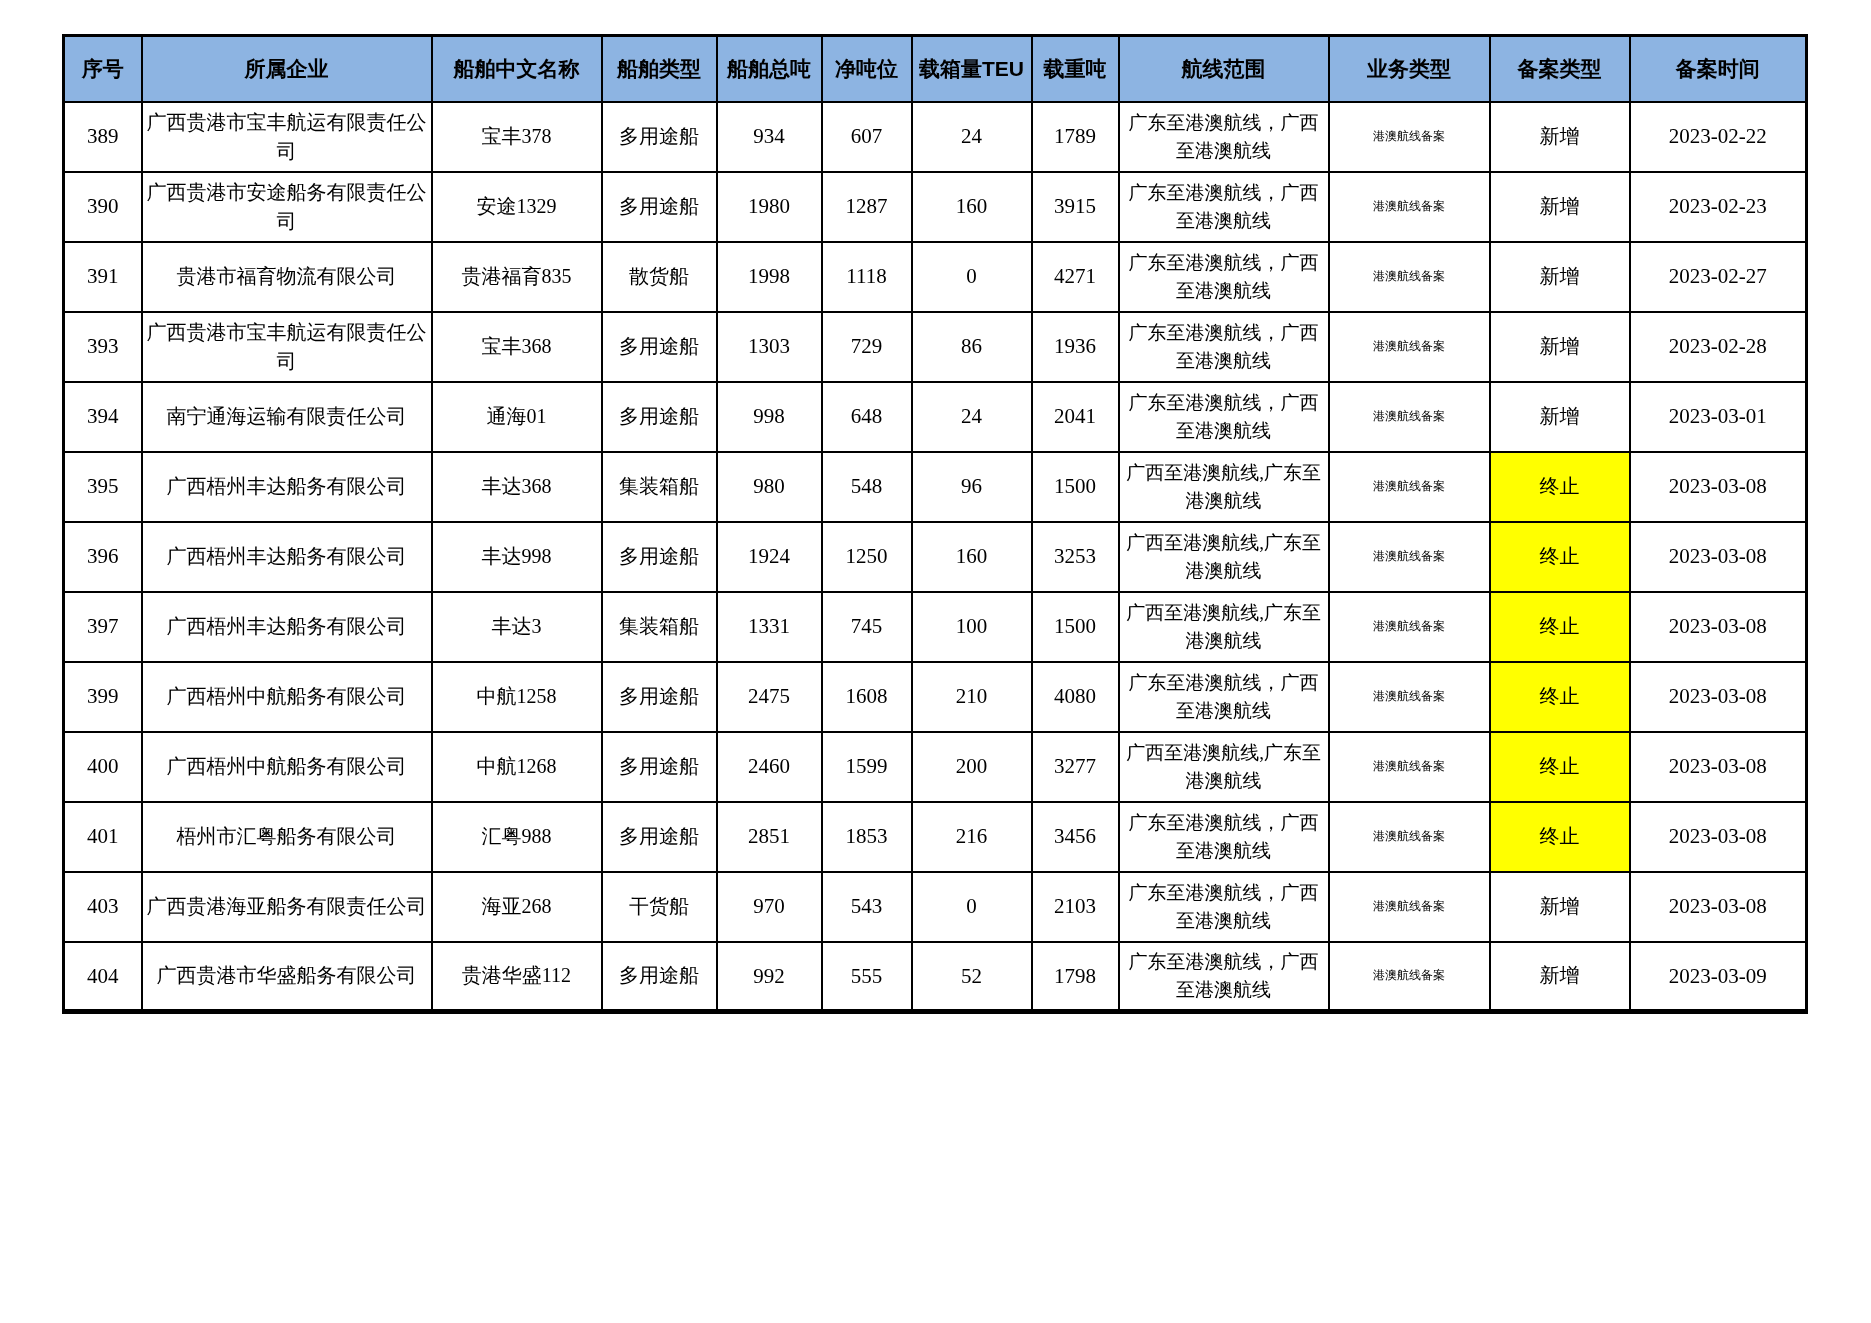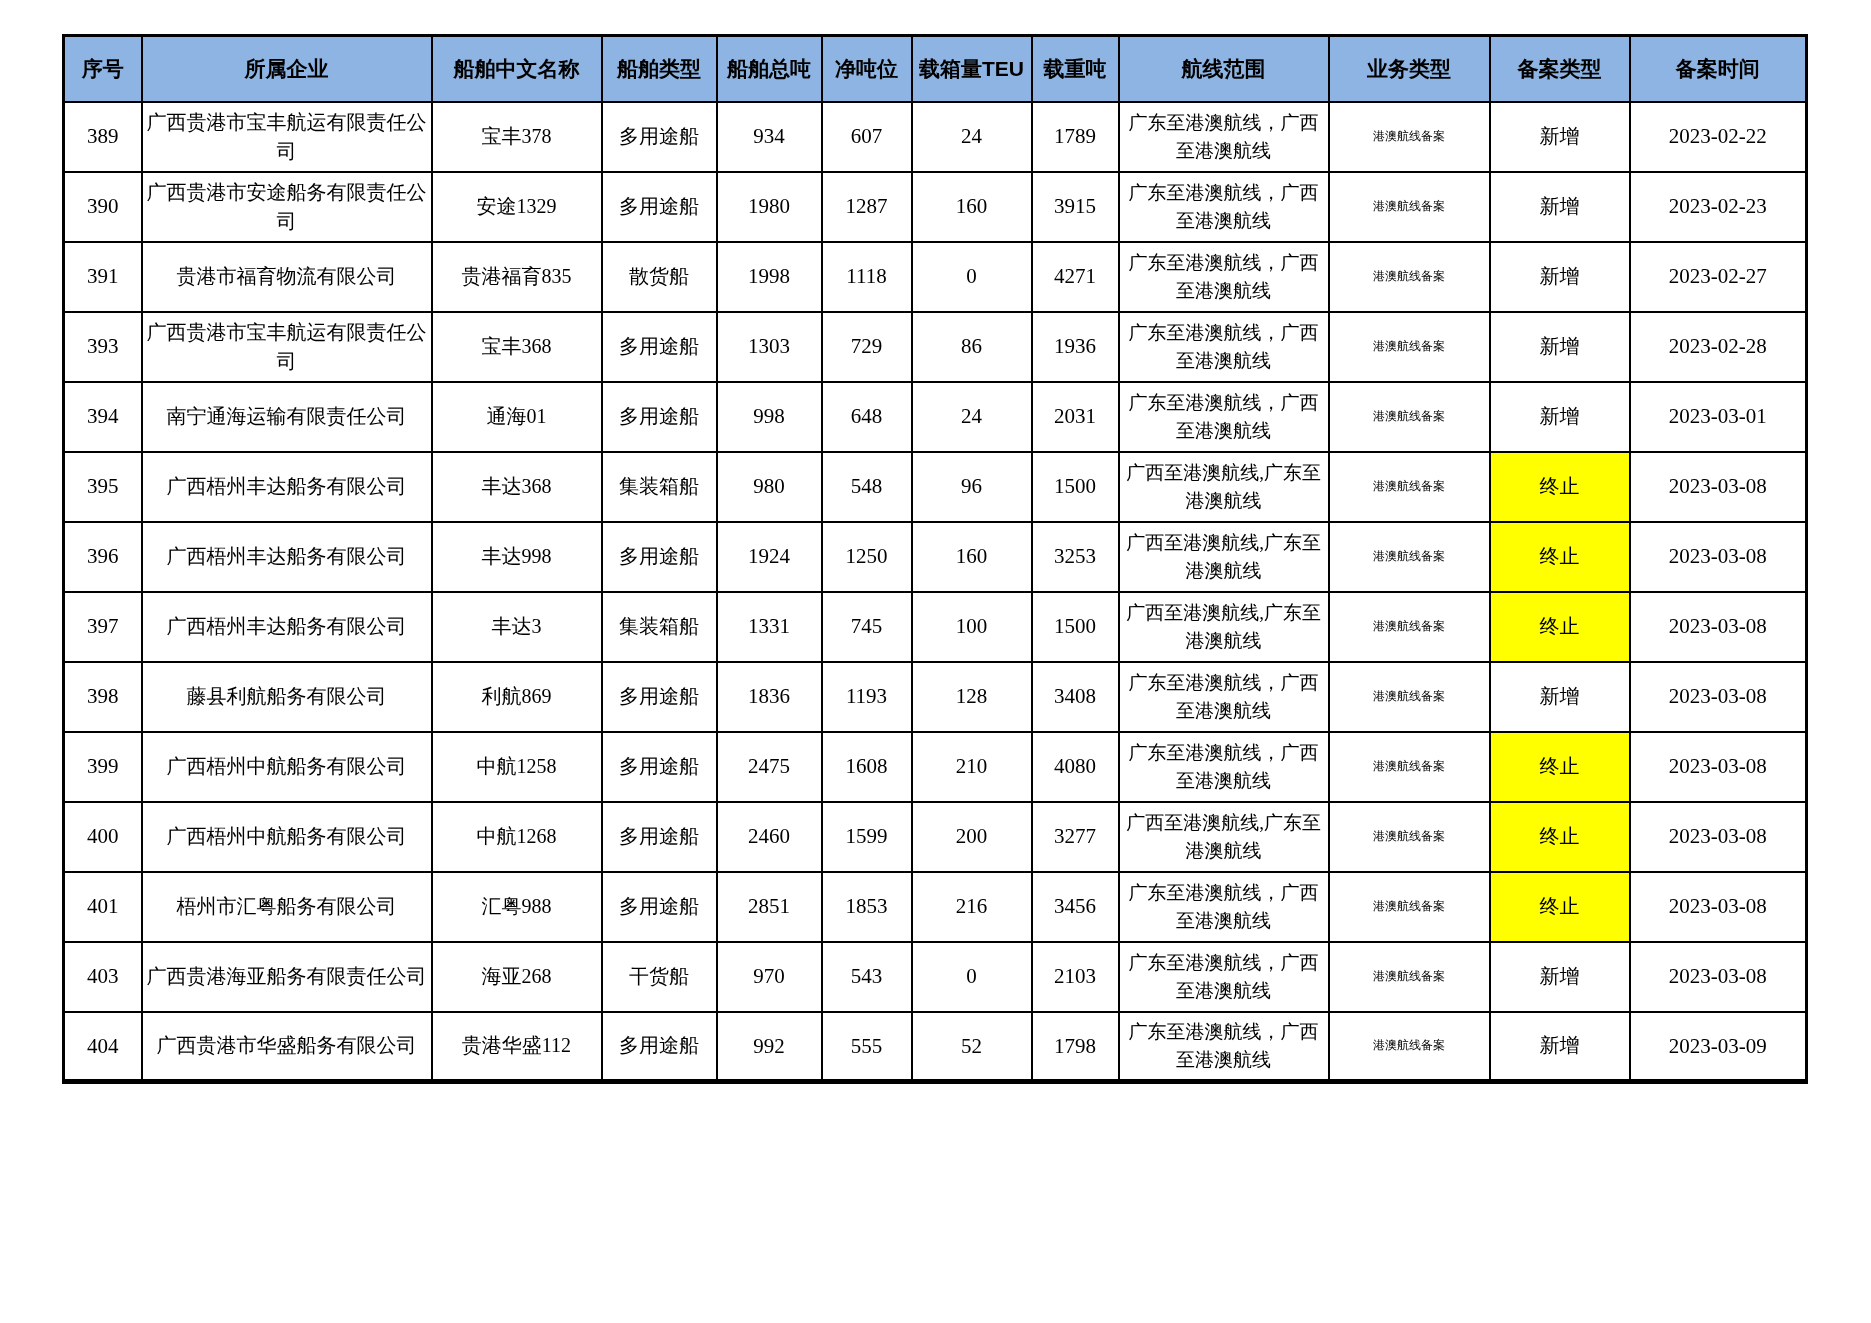--- a/index.html
+++ b/index.html
@@ -147,21 +147,21 @@
     <td data-name="cell-filing-date">2023-02-28</td>
   </tr>
         <tr data-name="table-row">
     <td data-name="cell-seq">394</td>
     <td data-name="cell-company">南宁通海运输有限责任公司</td>
     <td data-name="cell-ship-name">通海01</td>
     <td data-name="cell-ship-type">多用途船</td>
     <td data-name="cell-gross-tonnage">998</td>
     <td data-name="cell-net-tonnage">648</td>
     <td data-name="cell-teu">24</td>
-    <td data-name="cell-deadweight">2031</td>
+    <td data-name="cell-deadweight">2041</td>
     <td data-name="cell-route">广东至港澳航线，广西至港澳航线</td>
     <td data-name="cell-business-type">港澳航线备案</td>
     <td data-name="cell-filing-type">新增</td>
     <td data-name="cell-filing-date">2023-03-01</td>
   </tr>
         <tr data-name="table-row">
     <td data-name="cell-seq">395</td>
     <td data-name="cell-company">广西梧州丰达船务有限公司</td>
     <td data-name="cell-ship-name">丰达368</td>
     <td data-name="cell-ship-type">集装箱船</td>
@@ -196,34 +196,20 @@
     <td data-name="cell-gross-tonnage">1331</td>
     <td data-name="cell-net-tonnage">745</td>
     <td data-name="cell-teu">100</td>
     <td data-name="cell-deadweight">1500</td>
     <td data-name="cell-route">广西至港澳航线,广东至港澳航线</td>
     <td data-name="cell-business-type">港澳航线备案</td>
     <td data-name="cell-filing-type" class="hl">终止</td>
     <td data-name="cell-filing-date">2023-03-08</td>
   </tr>
         <tr data-name="table-row">
-    <td data-name="cell-seq">398</td>
-    <td data-name="cell-company">藤县利航船务有限公司</td>
-    <td data-name="cell-ship-name">利航869</td>
-    <td data-name="cell-ship-type">多用途船</td>
-    <td data-name="cell-gross-tonnage">1836</td>
-    <td data-name="cell-net-tonnage">1193</td>
-    <td data-name="cell-teu">128</td>
-    <td data-name="cell-deadweight">3408</td>
-    <td data-name="cell-route">广东至港澳航线，广西至港澳航线</td>
-    <td data-name="cell-business-type">港澳航线备案</td>
-    <td data-name="cell-filing-type">新增</td>
-    <td data-name="cell-filing-date">2023-03-08</td>
-  </tr>
-        <tr data-name="table-row">
     <td data-name="cell-seq">399</td>
     <td data-name="cell-company">广西梧州中航船务有限公司</td>
     <td data-name="cell-ship-name">中航1258</td>
     <td data-name="cell-ship-type">多用途船</td>
     <td data-name="cell-gross-tonnage">2475</td>
     <td data-name="cell-net-tonnage">1608</td>
     <td data-name="cell-teu">210</td>
     <td data-name="cell-deadweight">4080</td>
     <td data-name="cell-route">广东至港澳航线，广西至港澳航线</td>
     <td data-name="cell-business-type">港澳航线备案</td>

